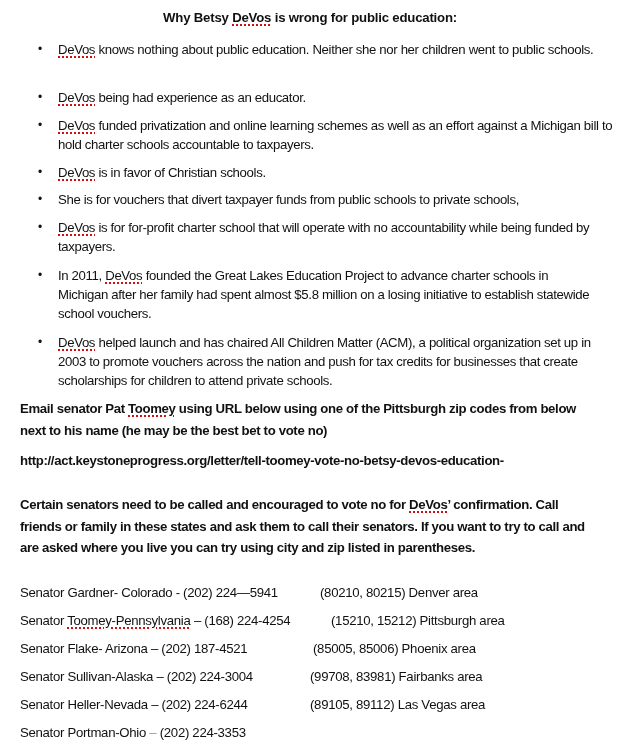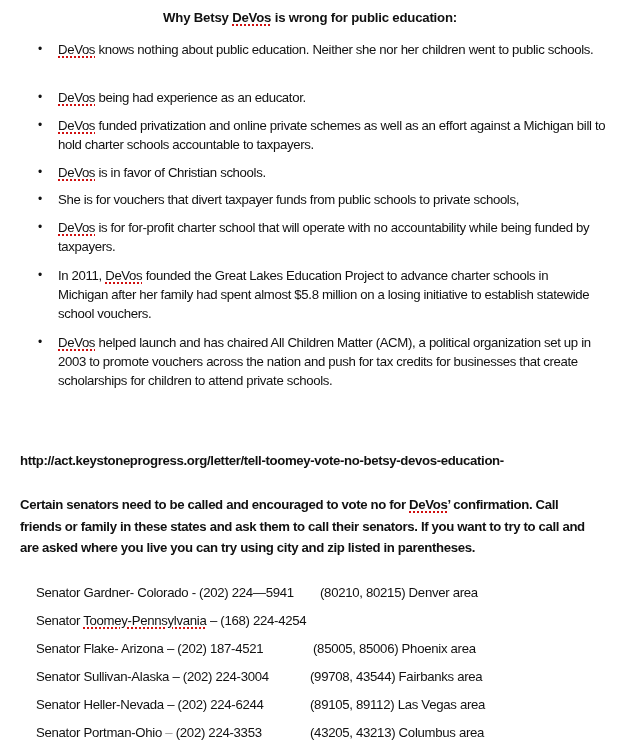--- a/index.html
+++ b/index.html
@@ -22,21 +22,21 @@
     font-size: 13.2px; line-height: 19px; letter-spacing: -0.35px;
   }
   .para {
     position: absolute; left: 20px; width: 600px;
     font-size: 13.2px; line-height: 21.5px; font-weight: bold; letter-spacing: -0.35px;
   }
   .sen {
     position: absolute; left: 20px; width: 600px; height: 20px;
     font-size: 13.2px; line-height: 20px; letter-spacing: -0.3px; white-space: nowrap;
   }
-  .sen .left { position: absolute; left: 16px; top: 0; }
+  .sen .left { position: absolute; left: 0; top: 0; }
   .sen .right { position: absolute; top: 0; }
   .gray { color: #9a9a9a; }
 </style>
 </head>
 <body>
 
 <div class="page">
 
   <div class="title"><span>Why Betsy </span><span class="spell">DeVos</span><span> is wrong for public education:</span></div>
 
@@ -44,21 +44,21 @@
     <li class="bi" style="top:40px;">
       <span class="bdot">•</span>
       <span class="btext"><span class="spell">DeVos</span><span> knows nothing about public education.  Neither she nor her children went to public schools.</span></span>
     </li>
     <li class="bi" style="top:88px;">
       <span class="bdot">•</span>
       <span class="btext"><span class="spell">DeVos</span><span> being had experience as an educator.</span></span>
     </li>
     <li class="bi" style="top:116px;">
       <span class="bdot">•</span>
-      <span class="btext"><span class="spell">DeVos</span><span> funded privatization and online private schemes as well as an effort against a Michigan bill to hold charter schools accountable to taxpayers.</span></span>
+      <span class="btext"><span class="spell">DeVos</span><span> funded privatization and online learning schemes as well as an effort against a Michigan bill to hold charter schools accountable to taxpayers.</span></span>
     </li>
     <li class="bi" style="top:163px;">
       <span class="bdot">•</span>
       <span class="btext"><span class="spell">DeVos</span><span> is in favor of Christian schools.</span></span>
     </li>
     <li class="bi" style="top:190px;">
       <span class="bdot">•</span>
       <span class="btext" style="white-space:nowrap;"><span>She is for vouchers that divert taxpayer funds from public schools to private schools,</span></span>
     </li>
     <li class="bi" style="top:218px;">
@@ -68,46 +68,47 @@
     <li class="bi" style="top:266px;">
       <span class="bdot">•</span>
       <span class="btext" style="width:540px;"><span>In 2011, </span><span class="spell">DeVos</span><span> founded the Great Lakes Education Project to advance charter schools in Michigan after her family had spent almost $5.8 million on a losing initiative to establish statewide school vouchers.</span></span>
     </li>
     <li class="bi" style="top:333px;">
       <span class="bdot">•</span>
       <span class="btext"><span class="spell">DeVos</span><span> helped launch and has chaired All Children Matter (ACM), a political organization set up in 2003 to promote vouchers across the nation and push for tax credits for businesses that create scholarships for children to attend private schools.</span></span>
     </li>
   </ul>
 
+  <div class="para" style="top:398px; width:570px;"><span>Email senator Pat </span><span class="spell">Toomey</span><span> using URL below using one of the Pittsburgh zip codes from below next to his name (he may be the best bet to vote no)</span></div>
 
   <div class="para" style="top:450px;">
     <div>http://act.keystoneprogress.org/letter/tell-toomey-vote-no-betsy-devos-education-</div>
   </div>
 
   <div class="para" style="top:494px; width:580px;"><span>Certain senators need to be called and encouraged to vote no for </span><span class="spell">DeVos</span><span>’ confirmation. Call friends or family in these states and ask them to call their senators. If you want to try to call and are asked where you live you can try using city and zip listed in parentheses.</span></div>
 
   <div>
     <div class="sen" style="top:583px;">
       <span class="left">Senator Gardner- Colorado - (202) 224—5941</span>
       <span class="right" style="left:300px;">(80210, 80215) Denver area</span>
     </div>
     <div class="sen" style="top:611px;">
       <span class="left"><span>Senator </span><span class="spell">Toomey-Pennsylvania</span><span> – (168) 224-4254</span></span>
+      <span class="right" style="left:311px;">(15210, 15212) Pittsburgh area</span>
     </div>
     <div class="sen" style="top:639px;">
       <span class="left">Senator Flake- Arizona – (202) 187-4521</span>
       <span class="right" style="left:293px;">(85005, 85006) Phoenix area</span>
     </div>
     <div class="sen" style="top:667px;">
       <span class="left">Senator Sullivan-Alaska – (202) 224-3004</span>
-      <span class="right" style="left:290px;">(99708, 43544) Fairbanks area</span>
+      <span class="right" style="left:290px;">(99708, 83981) Fairbanks area</span>
     </div>
     <div class="sen" style="top:695px;">
       <span class="left">Senator Heller-Nevada – (202) 224-6244</span>
       <span class="right" style="left:290px;">(89105, 89112) Las Vegas area</span>
     </div>
     <div class="sen" style="top:723px;">
       <span class="left"><span>Senator Portman-Ohio </span><span class="gray">–</span><span> (202) 224-3353</span></span>
-      <span class="right" style="left:290px;">(43205, 43213) Columbus area</span>
     </div>
   </div>
 
 </div>
 
 </body></html>

